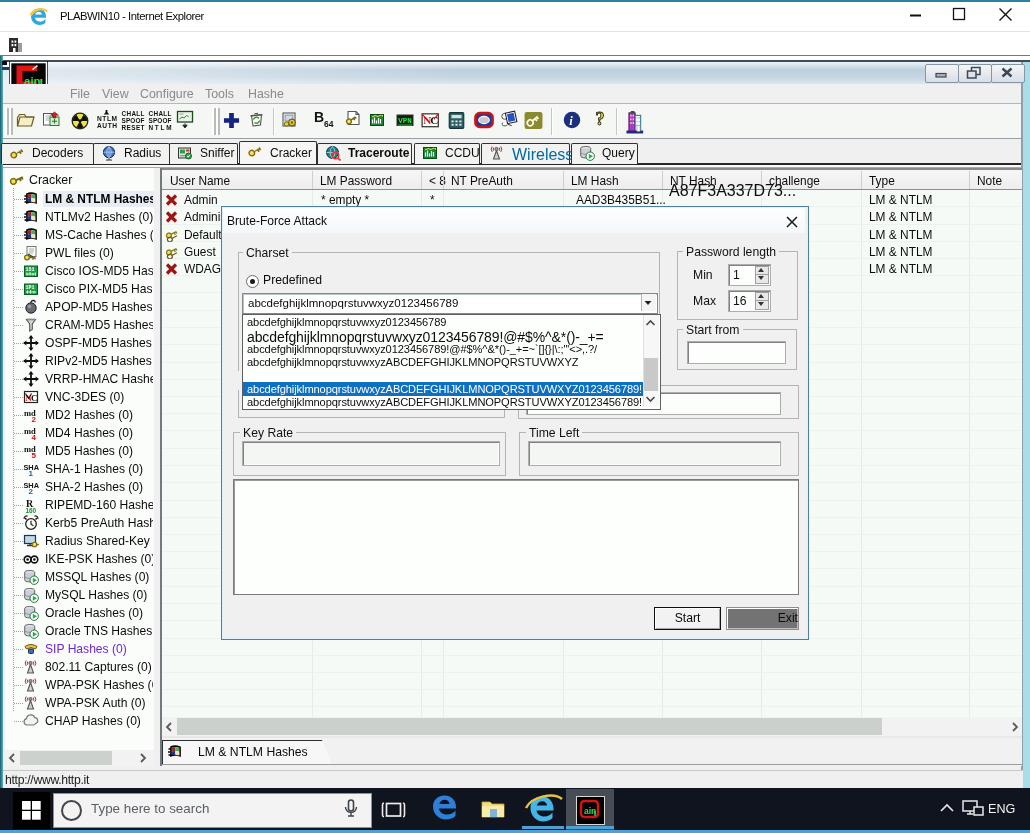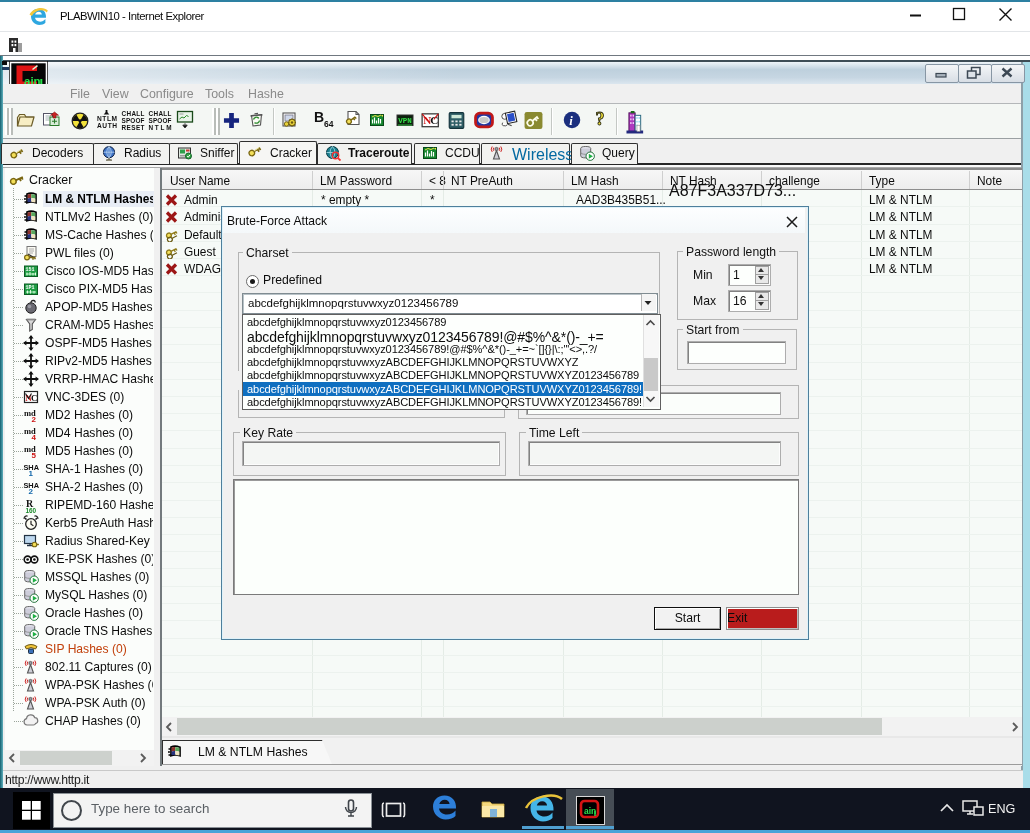--- a/index.html
+++ b/index.html
@@ -511,21 +511,21 @@
 <path d="M1.7 7.2 a5 2.1 0 0 0 10 0" fill="none" stroke="#888" stroke-width="0.8"></path>
 <circle cx="11.2" cy="11.2" r="4.2" fill="#fff" stroke="#0a6325" stroke-width="0.9"></circle>
 <path d="M9.8 8.7 l4.2 2.5 -4.2 2.5 Z" fill="#1db043"></path>
     </svg>
 <div class="a" style="left:45px;top:624px;font-size:12.1px;color:#0c0c0c;font-weight:normal;white-space:nowrap;max-width:108px;overflow:hidden">Oracle TNS Hashes (</div>
 <div class="a" style="left:14px;top:649px;width:9px;height:1px;background-image:repeating-linear-gradient(90deg,#9aa49a 0 1px,transparent 1px 2px)"></div>
 <svg class="a" style="left:23px;top:641px" width="16" height="16" viewBox="0 0 16 16">
       <path d="M2 5.5 Q8 1.5 14 5.5 L12.5 8 Q8 5 3.5 8 Z" fill="#f0c53a" stroke="#6b5510" stroke-width="1"></path>
 <rect x="5.5" y="8" width="5" height="4.5" rx="1" fill="#3a6fb8" stroke="#123" stroke-width="0.9"></rect>
     </svg>
-<div class="a" style="left:45px;top:642px;font-size:12.1px;color:#c2410c;font-weight:normal;white-space:nowrap;max-width:108px;overflow:hidden">SIP Hashes (0)</div>
+<div class="a" style="left:45px;top:642px;font-size:12.1px;color:#6d28d9;font-weight:normal;white-space:nowrap;max-width:108px;overflow:hidden">SIP Hashes (0)</div>
 <div class="a" style="left:14px;top:667px;width:9px;height:1px;background-image:repeating-linear-gradient(90deg,#9aa49a 0 1px,transparent 1px 2px)"></div>
 <svg class="a" style="left:23px;top:659px" width="16" height="16" viewBox="0 0 16 16">
       <path d="M7.5 5.5 L10.5 14 H4.5 Z" fill="#cfcfd7" stroke="#555" stroke-width="1.1"></path>
 <circle cx="7.5" cy="4" r="1.6" fill="#9a9aa4" stroke="#555" stroke-width="0.9"></circle>
 <path d="M3.2 1.5 a4.5 4.5 0 0 0 0 5.4 M4.8 2.6 a2.6 2.6 0 0 0 0 3.2" stroke="#c22" stroke-width="1" fill="none"></path>
 <path d="M11.8 1.5 a4.5 4.5 0 0 1 0 5.4 M10.2 2.6 a2.6 2.6 0 0 1 0 3.2" stroke="#c22" stroke-width="1" fill="none"></path>
     </svg>
 <div class="a" style="left:45px;top:660px;font-size:12.1px;color:#0c0c0c;font-weight:normal;white-space:nowrap;max-width:108px;overflow:hidden">802.11 Captures (0)</div>
 <div class="a" style="left:14px;top:685px;width:9px;height:1px;background-image:repeating-linear-gradient(90deg,#9aa49a 0 1px,transparent 1px 2px)"></div>
 <svg class="a" style="left:23px;top:677px" width="16" height="16" viewBox="0 0 16 16">
@@ -731,27 +731,26 @@
 <div class="grplab" style="left:683px;top:323px">Start from</div>
 <div class="a sunk" style="left:687px;top:341px;width:97px;height:21px;background:#fdfffd"></div>
 <div class="a" style="left:233px;top:432px;width:271px;height:42px;border:1px solid #b4b4b4"></div>
 <div class="grplab" style="left:240px;top:426px">Key Rate</div>
 <div class="a sunk" style="left:242px;top:441px;width:256px;height:23px;background:#f4f6f4"></div>
 <div class="a" style="left:519px;top:432px;width:278px;height:42px;border:1px solid #b4b4b4"></div>
 <div class="grplab" style="left:526px;top:426px">Time Left</div>
 <div class="a sunk" style="left:528px;top:441px;width:251px;height:23px;background:#f4f6f4"></div>
 <div class="a" style="left:233px;top:479px;width:564px;height:114px;background:#fcfffc;border:1px solid #7a7a7a;box-shadow:inset 1px 1px 0 #9a9a9a"></div>
 <div class="a" style="left:654px;top:607px;width:65px;height:21px;background:#f2f2f2;border:1px solid #0f0f0f;box-shadow:inset 1px 1px 0 #fff,inset -1px -1px 0 #a9a9a9;font-size:12.2px;color:#0c0c0c;text-align:center;line-height:20px">Start</div>
-<div class="a" style="left:726px;top:607px;width:71px;height:21px;background:#b91c1c;border:1px solid #8d8d8d;box-shadow:inset 1px 1px 0 #fff,inset -1px -1px 0 #bdbdbd;font-size:12.2px;color:#0c0c0c;text-align:left;line-height:20px">Exit</div>
+<div class="a" style="left:726px;top:607px;width:71px;height:21px;background:#737373;border:1px solid #8d8d8d;box-shadow:inset 1px 1px 0 #fff,inset -1px -1px 0 #bdbdbd;font-size:12.2px;color:#0c0c0c;text-align:right;line-height:20px">Exit</div>
 <div class="a" style="left:242px;top:314px;width:417px;height:94px;background:#fdfffd;border:1px solid #5f5f5f"></div>
 <div class="a" style="left:247px;top:316px;font-size:11.1px;letter-spacing:-0.1px;color:#0c0c0c;white-space:nowrap;max-width:394px;overflow:hidden">abcdefghijklmnopqrstuvwxyz0123456789</div>
 <div class="a" style="left:247px;top:329px;font-size:14px;letter-spacing:-0.1px;color:#0c0c0c;white-space:nowrap;max-width:394px;overflow:hidden">abcdefghijklmnopqrstuvwxyz0123456789!@#$%^&amp;*()-_+=</div>
 <div class="a" style="left:247px;top:343px;font-size:11.1px;letter-spacing:-0.1px;color:#0c0c0c;white-space:nowrap;max-width:394px;overflow:hidden">abcdefghijklmnopqrstuvwxyz0123456789!@#$%^&amp;*()-_+=~`[]{}|\:;"'&lt;&gt;,.?/</div>
 <div class="a" style="left:247px;top:356px;font-size:11.1px;letter-spacing:-0.1px;color:#0c0c0c;white-space:nowrap;max-width:394px;overflow:hidden">abcdefghijklmnopqrstuvwxyzABCDEFGHIJKLMNOPQRSTUVWXYZ</div>
-<div class="a" style="left:247px;top:369px;font-size:11.1px;letter-spacing:-0.1px;color:#0c0c0c;white-space:nowrap;max-width:394px;overflow:hidden">abcdefghijklmnopqrstuvwxyzABCDEFGHIJKLMNOPQRSTUVWXYZ0123456789</div>
 <div class="a" style="left:243px;top:382px;width:400px;height:14px;background:#0f6fc0"></div>
 <div class="a" style="left:247px;top:383px;font-size:11.1px;letter-spacing:-0.1px;color:#fff;white-space:nowrap;max-width:394px;overflow:hidden">abcdefghijklmnopqrstuvwxyzABCDEFGHIJKLMNOPQRSTUVWXYZ0123456789!@</div>
 <div class="a" style="left:247px;top:396px;font-size:11.1px;letter-spacing:-0.1px;color:#0c0c0c;white-space:nowrap;max-width:394px;overflow:hidden">abcdefghijklmnopqrstuvwxyzABCDEFGHIJKLMNOPQRSTUVWXYZ0123456789!@</div>
 <div class="a" style="left:643px;top:315px;width:15px;height:92px;background:#f7f7f7;border-left:1px solid #e0e0e0"></div>
 <svg class="a" style="left:645px;top:318px" width="11" height="11" viewBox="0 0 11 11">
       <path d="M1.5 7 L5.5 3 L9.5 7" stroke="#4a4a4a" stroke-width="1.6" fill="none"></path>
     </svg>
 <div class="a" style="left:644px;top:358px;width:14px;height:33px;background:#c9c9c9"></div>
 <svg class="a" style="left:645px;top:393px" width="11" height="11" viewBox="0 0 11 11">
       <path d="M1.5 4 L5.5 8 L9.5 4" stroke="#4a4a4a" stroke-width="1.6" fill="none"></path>

